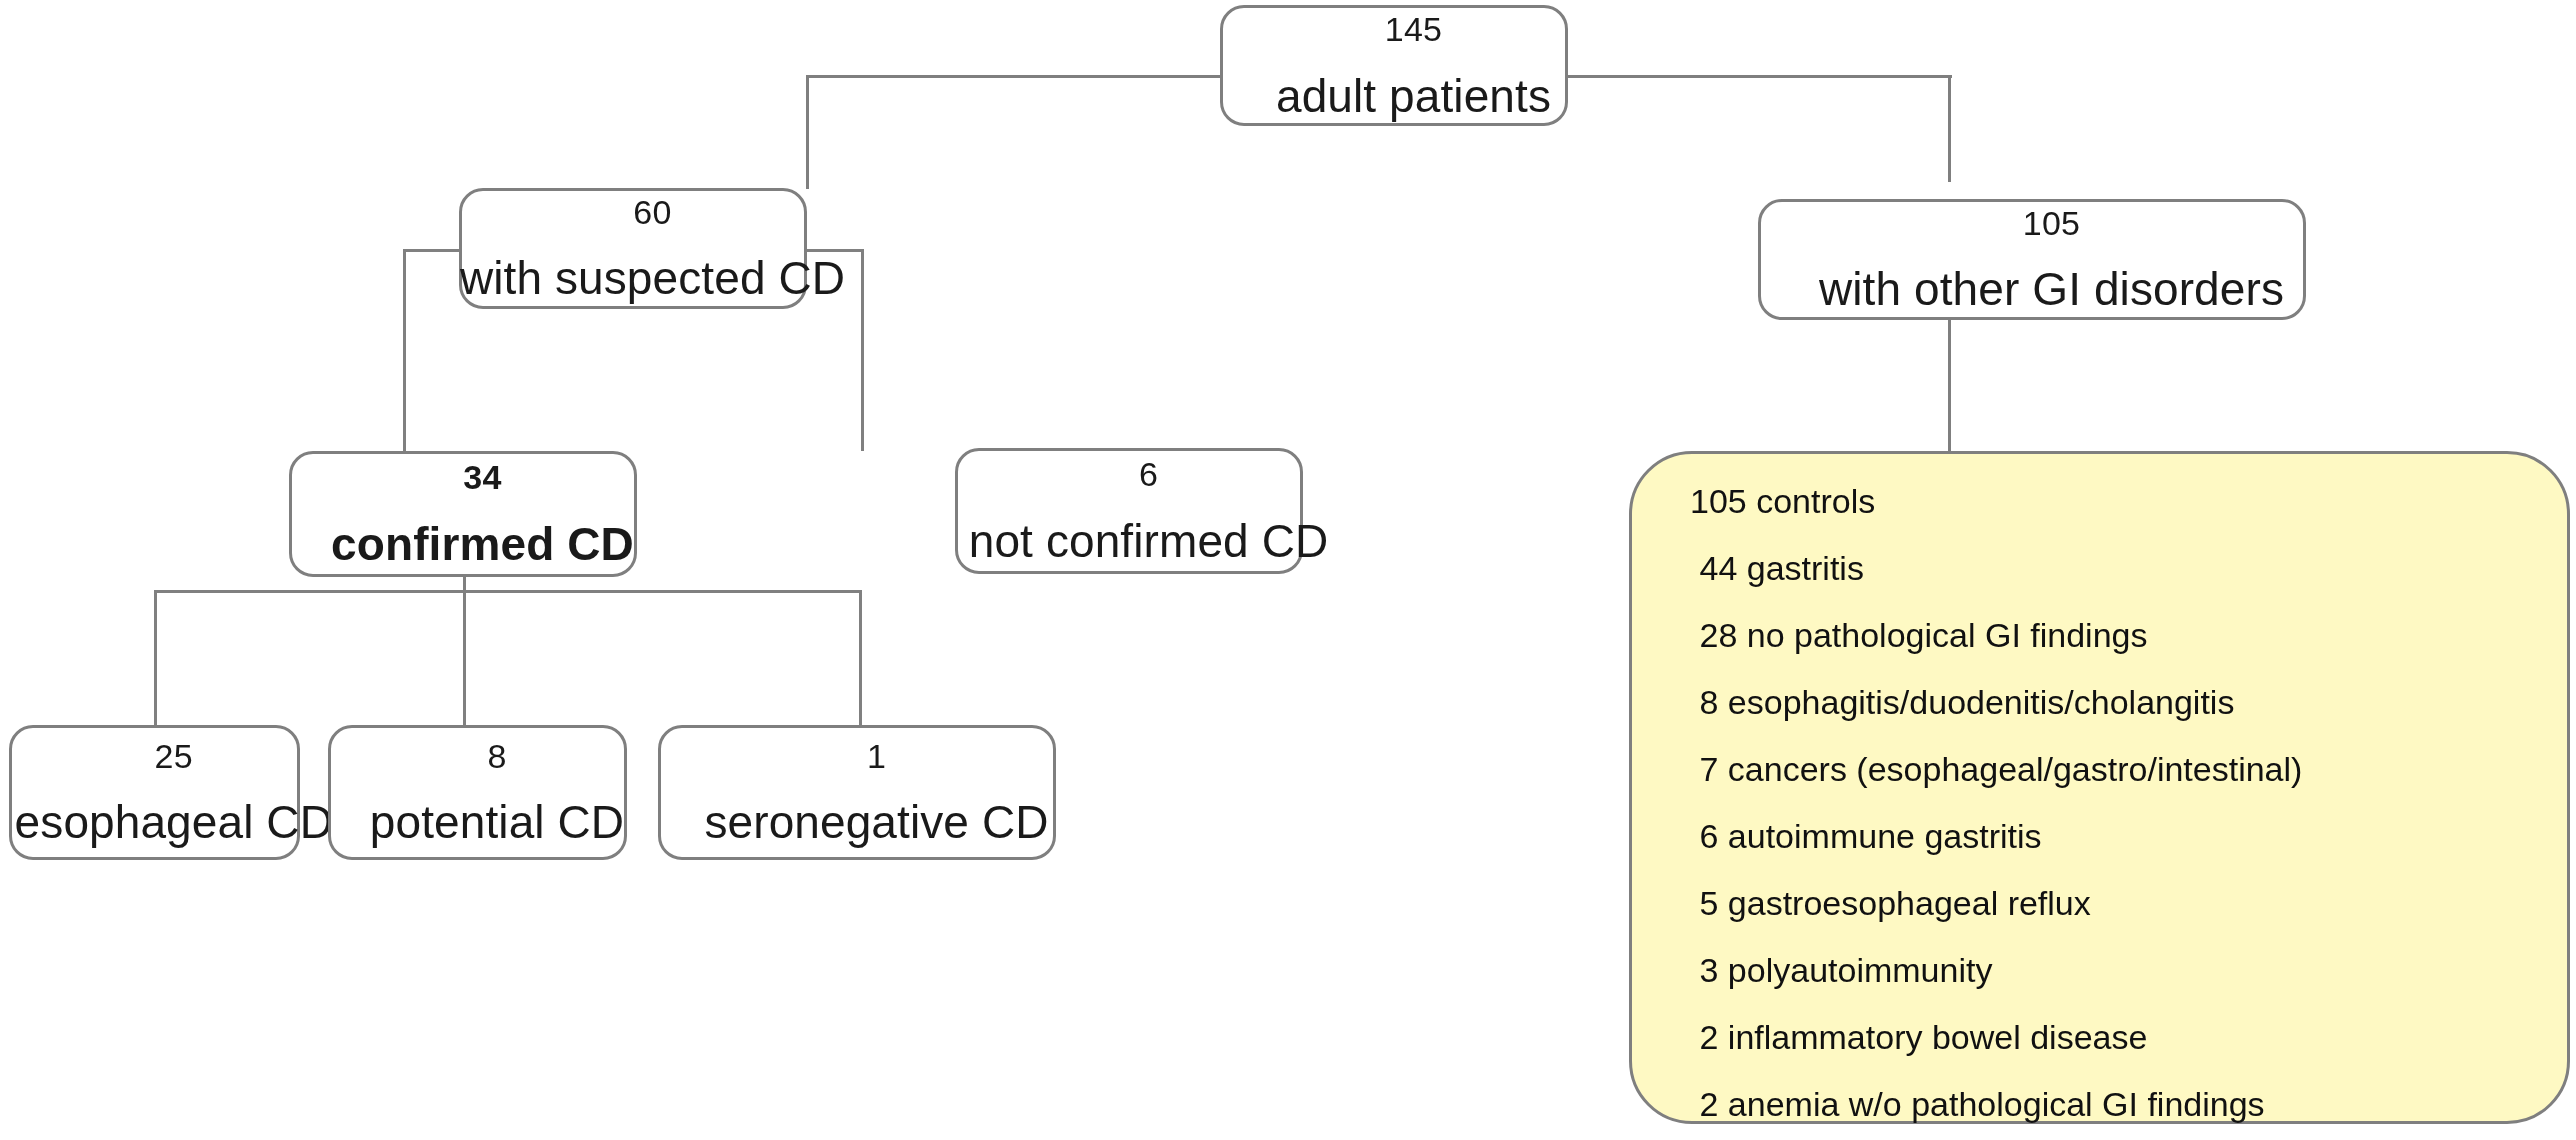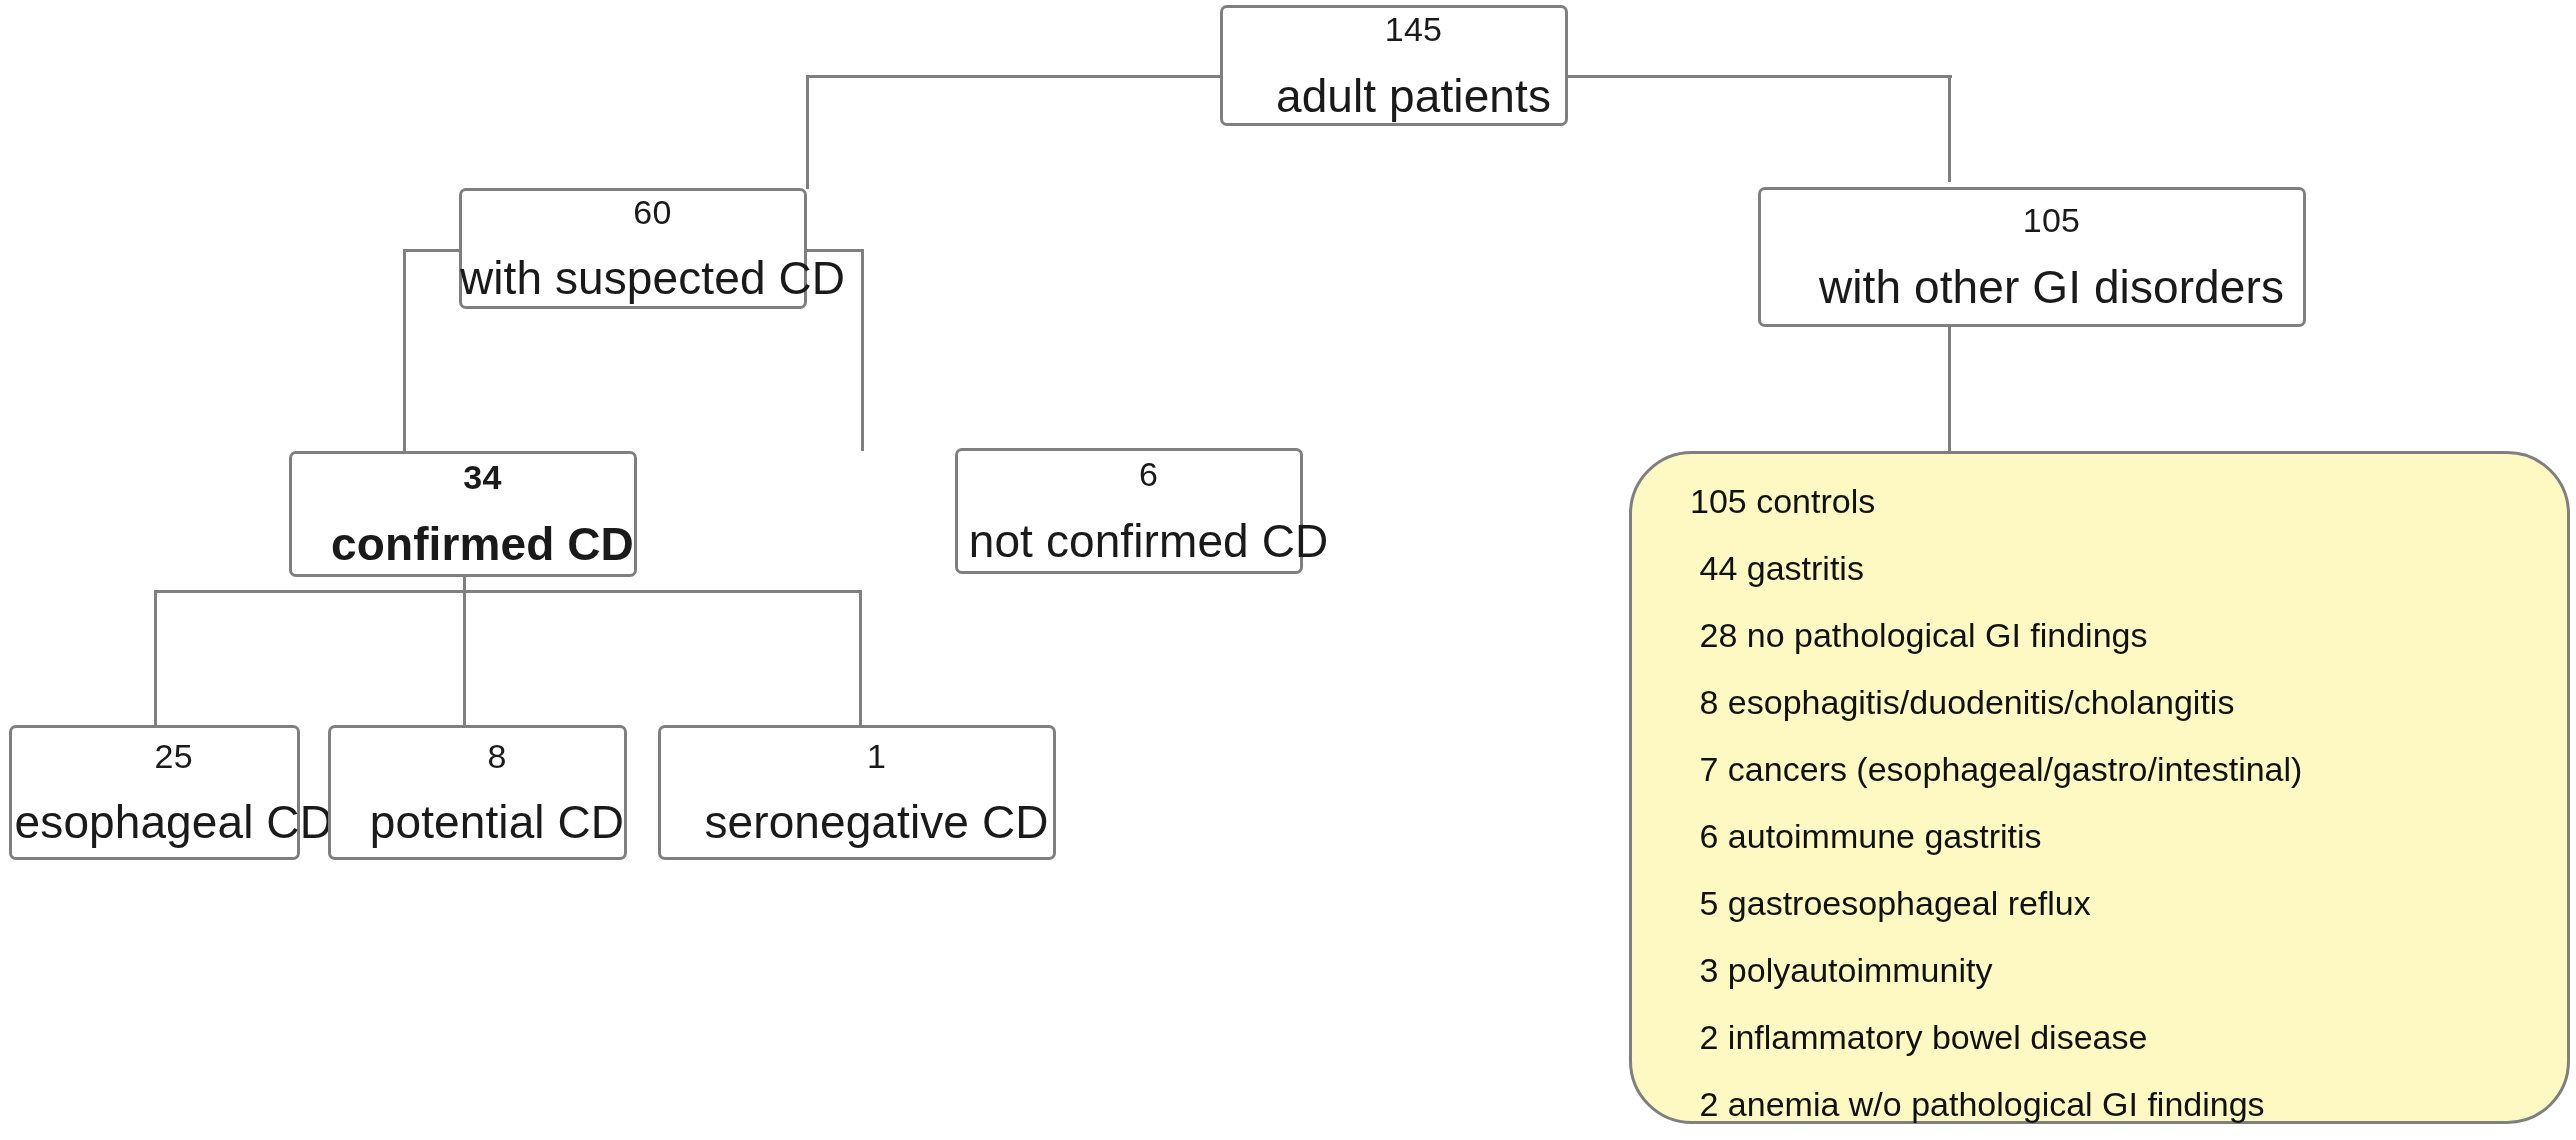--- a/index.html
+++ b/index.html
@@ -28,21 +28,21 @@
   .edge.v { width: 3.4px; }
   .edge.thin { background: #808080; }
   .edge.h.thin { height: 2.7px; }
   .edge.v.thin { width: 2.7px; }
 
   
   .node {
     position: absolute;
     box-sizing: border-box;
     border: 3.4px solid #7f7f7f;
-    border-radius: 7px;
+    border-radius: 24px;
     background: #ffffff;
     display: flex;
     flex-direction: column;
     align-items: center;
     justify-content: center;
     text-align: center;
     color: #1a1a1a;
     z-index: 2;
     padding-left: 39px;
   }
@@ -55,21 +55,21 @@
     font-size: 46px;
     line-height: 1.05;
     letter-spacing: 0.1px;
     margin-top: 24px;
     white-space: nowrap;
   }
   
   #node-root { left: 1220px; top: 5.4px;   width: 348px; height: 121px; }
   
   #node-suspected { left: 459px;  top: 188px; width: 348px; height: 121px; }
-  #node-other     { left: 1758px; top: 187px; width: 548px; height: 140px; }
+  #node-other     { left: 1758px; top: 199px; width: 548px; height: 121px; }
   
   #node-confirmed { left: 289px;  top: 451px; width: 348px; height: 126px; font-weight: bold; }
   #node-notconf   { left: 955px; top: 448px; width: 348px; height: 126px; }
   
   #node-classical { left: 8.8px;   top: 725px; width: 291px; height: 135px; }
   #node-potential { left: 328px;  top: 725px; width: 299px; height: 135px; }
   #node-serone    { left: 658px;  top: 725px; width: 398px; height: 135px; }
 
   
   #node-controls {

